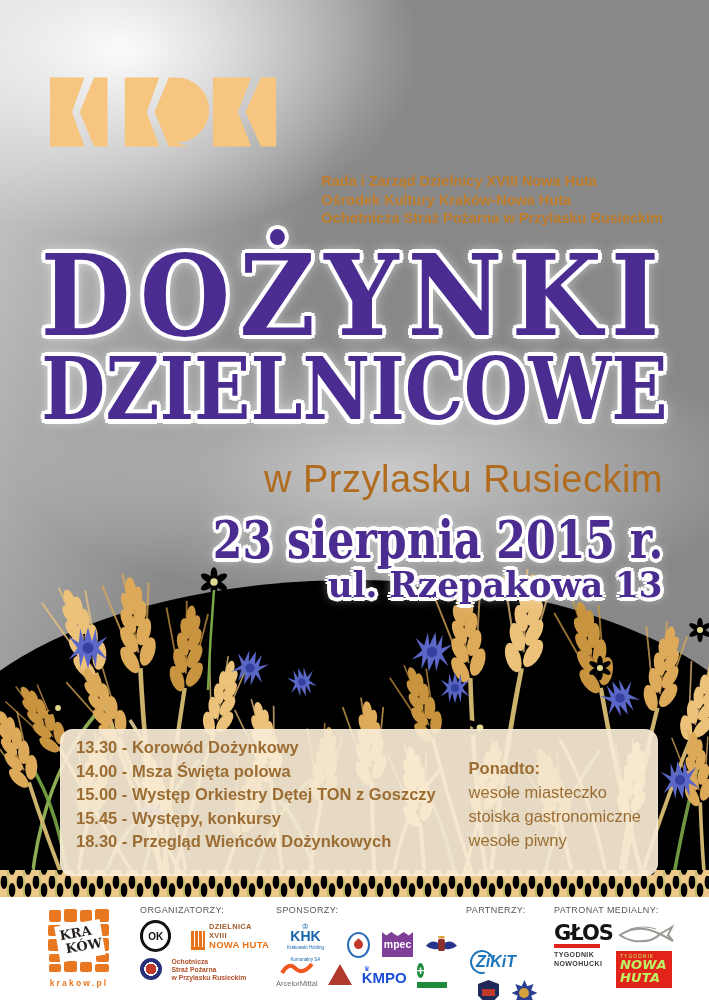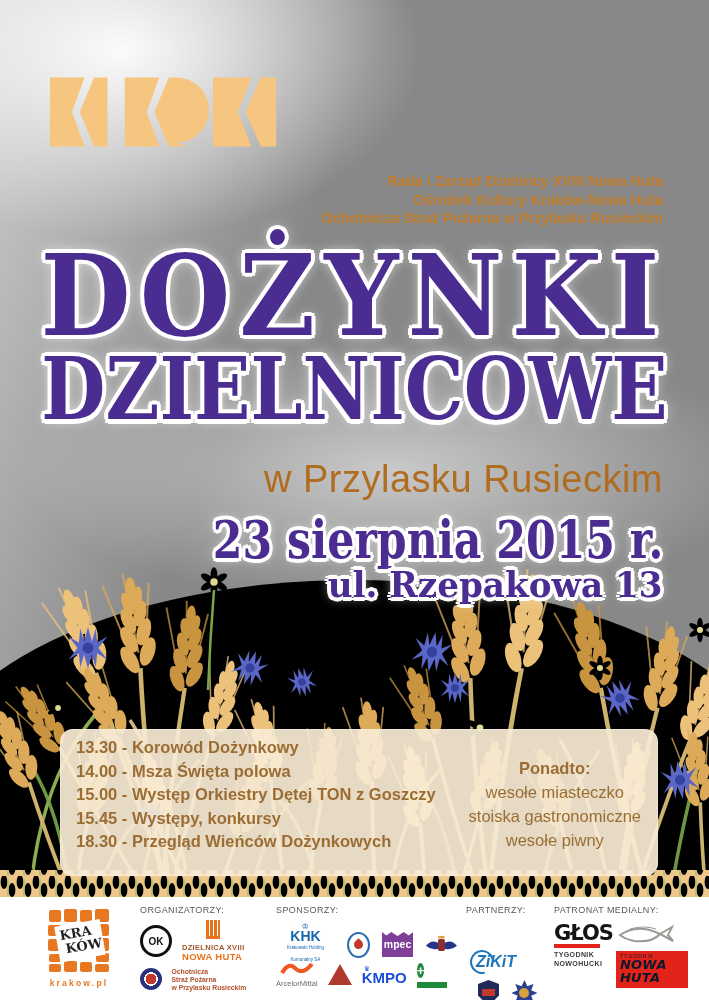--- a/index.html
+++ b/index.html
@@ -13,21 +13,21 @@
   }
   .beam{position:absolute;inset:0;pointer-events:none;
     background:
       radial-gradient(ellipse 430px 270px at 17% 5%, rgba(255,255,255,.95), rgba(255,255,255,0) 70%),
       linear-gradient(112deg, rgba(255,255,255,.60) 0%, rgba(255,255,255,0) 36%),
       radial-gradient(ellipse 500px 180px at 55% 47%, rgba(255,255,255,.55), rgba(255,255,255,0) 75%);
   }
   
   .krk{position:absolute;left:50px;top:76px;width:230px;height:72px;color:#f6c57f;}
   
-  .credits{position:absolute;top:172px;right:46px;text-align:right;
+  .credits{position:absolute;top:172px;right:46px;
     color:#bf7c2a;font-weight:bold;font-size:14.5px;line-height:18.5px;}
   
   .cooper{font-family:"DejaVu Serif","Liberation Serif",serif;font-weight:bold;color:#4b2d92;}
   .outlined{text-shadow:-3px -3px 0 #fff,3px -3px 0 #fff,-3px 3px 0 #fff,3px 3px 0 #fff,
     0 -4px 0 #fff,0 4px 0 #fff,-4px 0 0 #fff,4px 0 0 #fff,0 0 12px rgba(255,255,255,.95);}
   .title1{position:absolute;top:244px;left:0;width:100%;text-align:center;
     font-size:104px;letter-spacing:9px;line-height:1;transform:scaleY(1.08);}
   .title2{position:absolute;top:352px;left:0;width:100%;text-align:center;
     font-size:74px;letter-spacing:0px;line-height:1;transform:scaleY(1.16);}
   .subtitle{position:absolute;top:458px;right:46px;color:#b06c1f;font-size:38px;
@@ -44,35 +44,35 @@
   .blade{stroke:#9cc05c;stroke-width:3.5;fill:none;opacity:.9;}
   .blade.dark{stroke:#7aa847;}
   .blade.tan{stroke:#e2cb93;}
   .cf-center{fill:#34429e;}
   
   .sched{position:absolute;left:60px;top:729px;width:598px;height:147px;
     background:rgba(247,235,212,.93);border-radius:13px;
     box-shadow:0 0 0 1px rgba(255,255,255,.25) inset;}
   .sched-list{position:absolute;left:16px;top:7px;color:#9b6d33;font-weight:bold;
     font-size:16.5px;line-height:23.6px;white-space:nowrap;}
-  .sched-extras{position:absolute;right:17px;top:27px;color:#9b6d33;text-align:center;
+  .sched-extras{position:absolute;right:17px;top:27px;color:#9b6d33;text-align:left;
     font-size:16.5px;line-height:24px;}
   .sched-extras .hdr{font-weight:bold;}
   
   .footer{position:absolute;left:0;top:897px;width:709px;height:103px;background:#fff;}
   .flabel{font-size:9px;color:#58595b;letter-spacing:.4px;font-weight:normal;}
   .fcol{position:absolute;}
   
   .kr-logo{position:absolute;left:48px;top:12px;width:62px;height:78px;text-align:center;}
   .kr-url{font-size:8.5px;color:#e87722;letter-spacing:2.2px;font-weight:bold;margin-top:1px;}
   
   .org{left:140px;top:8px;width:130px;}
   .okdisc{width:26px;height:26px;border-radius:50%;border:3px solid #111;display:inline-flex;
     align-items:center;justify-content:center;font-weight:bold;font-size:10px;color:#111;background:#fff;}
-  .district{display:inline-flex;align-items:center;gap:4px;vertical-align:top;margin-left:10px;flex-direction:column;}
+  .district{display:inline-flex;align-items:flex-end;gap:4px;vertical-align:top;margin-left:20px;}
   .bld{width:14px;height:16px;background:
     repeating-linear-gradient(90deg,#e8731a 0 3px,#fff 3px 4px);border-bottom:3px solid #e8731a;}
   .d1{font-size:7.5px;color:#a05a2c;font-weight:bold;letter-spacing:.3px;line-height:9px;}
   .d2{font-size:9.5px;color:#e8731a;font-weight:bold;letter-spacing:.3px;line-height:10px;}
   .osp-badge{width:22px;height:22px;border-radius:50%;background:
     radial-gradient(circle,#c0392b 0 34%,#fff 34% 44%,#28327c 44% 72%,#d9a23a 72% 100%);display:inline-block;}
   .osp-txt{display:inline-block;vertical-align:top;margin-left:5px;font-size:6.8px;line-height:8.2px;
     color:#b2502a;font-weight:bold;}
   
   .spon{left:276px;top:8px;width:182px;}
@@ -108,21 +108,21 @@
     clip-path:polygon(50% 0%,61% 24%,85% 15%,76% 39%,100% 50%,76% 61%,85% 85%,61% 76%,50% 100%,39% 76%,15% 85%,24% 61%,0% 50%,24% 39%,15% 15%,39% 24%);
     position:relative;}
   .star8::after{content:"";position:absolute;left:8px;top:8px;width:10px;height:10px;border-radius:50%;background:#d9a23a;}
   
   .media{left:554px;top:8px;width:140px;}
   .glos{font-family:"DejaVu Sans","Liberation Sans",sans-serif;font-weight:bold;font-size:21px;
     letter-spacing:-1px;color:#141414;line-height:20px;}
   .glos-bar{width:46px;height:4px;background:#e2231a;margin-top:1px;}
   .glos-sub{font-size:7px;font-weight:bold;color:#3a3a3a;line-height:8.5px;margin-top:3px;letter-spacing:.4px;}
   .fish{stroke:#9a9a94;fill:none;}
-  .nh{width:72px;height:37px;background:#e2231a;color:#0f172a;padding:2px 4px;box-sizing:border-box;}
+  .nh{width:56px;height:37px;background:#e2231a;color:#bef264;padding:2px 4px;box-sizing:border-box;}
   .nh .tag{font-size:5px;letter-spacing:1px;line-height:6px;}
   .nh .big{font-family:"DejaVu Sans","Liberation Sans",sans-serif;font-weight:bold;font-style:italic;
     font-size:13px;line-height:12.5px;letter-spacing:.2px;}
 </style>
 </head>
 <body>
 
 <div class="poster">
   <div class="beam"></div>
 

